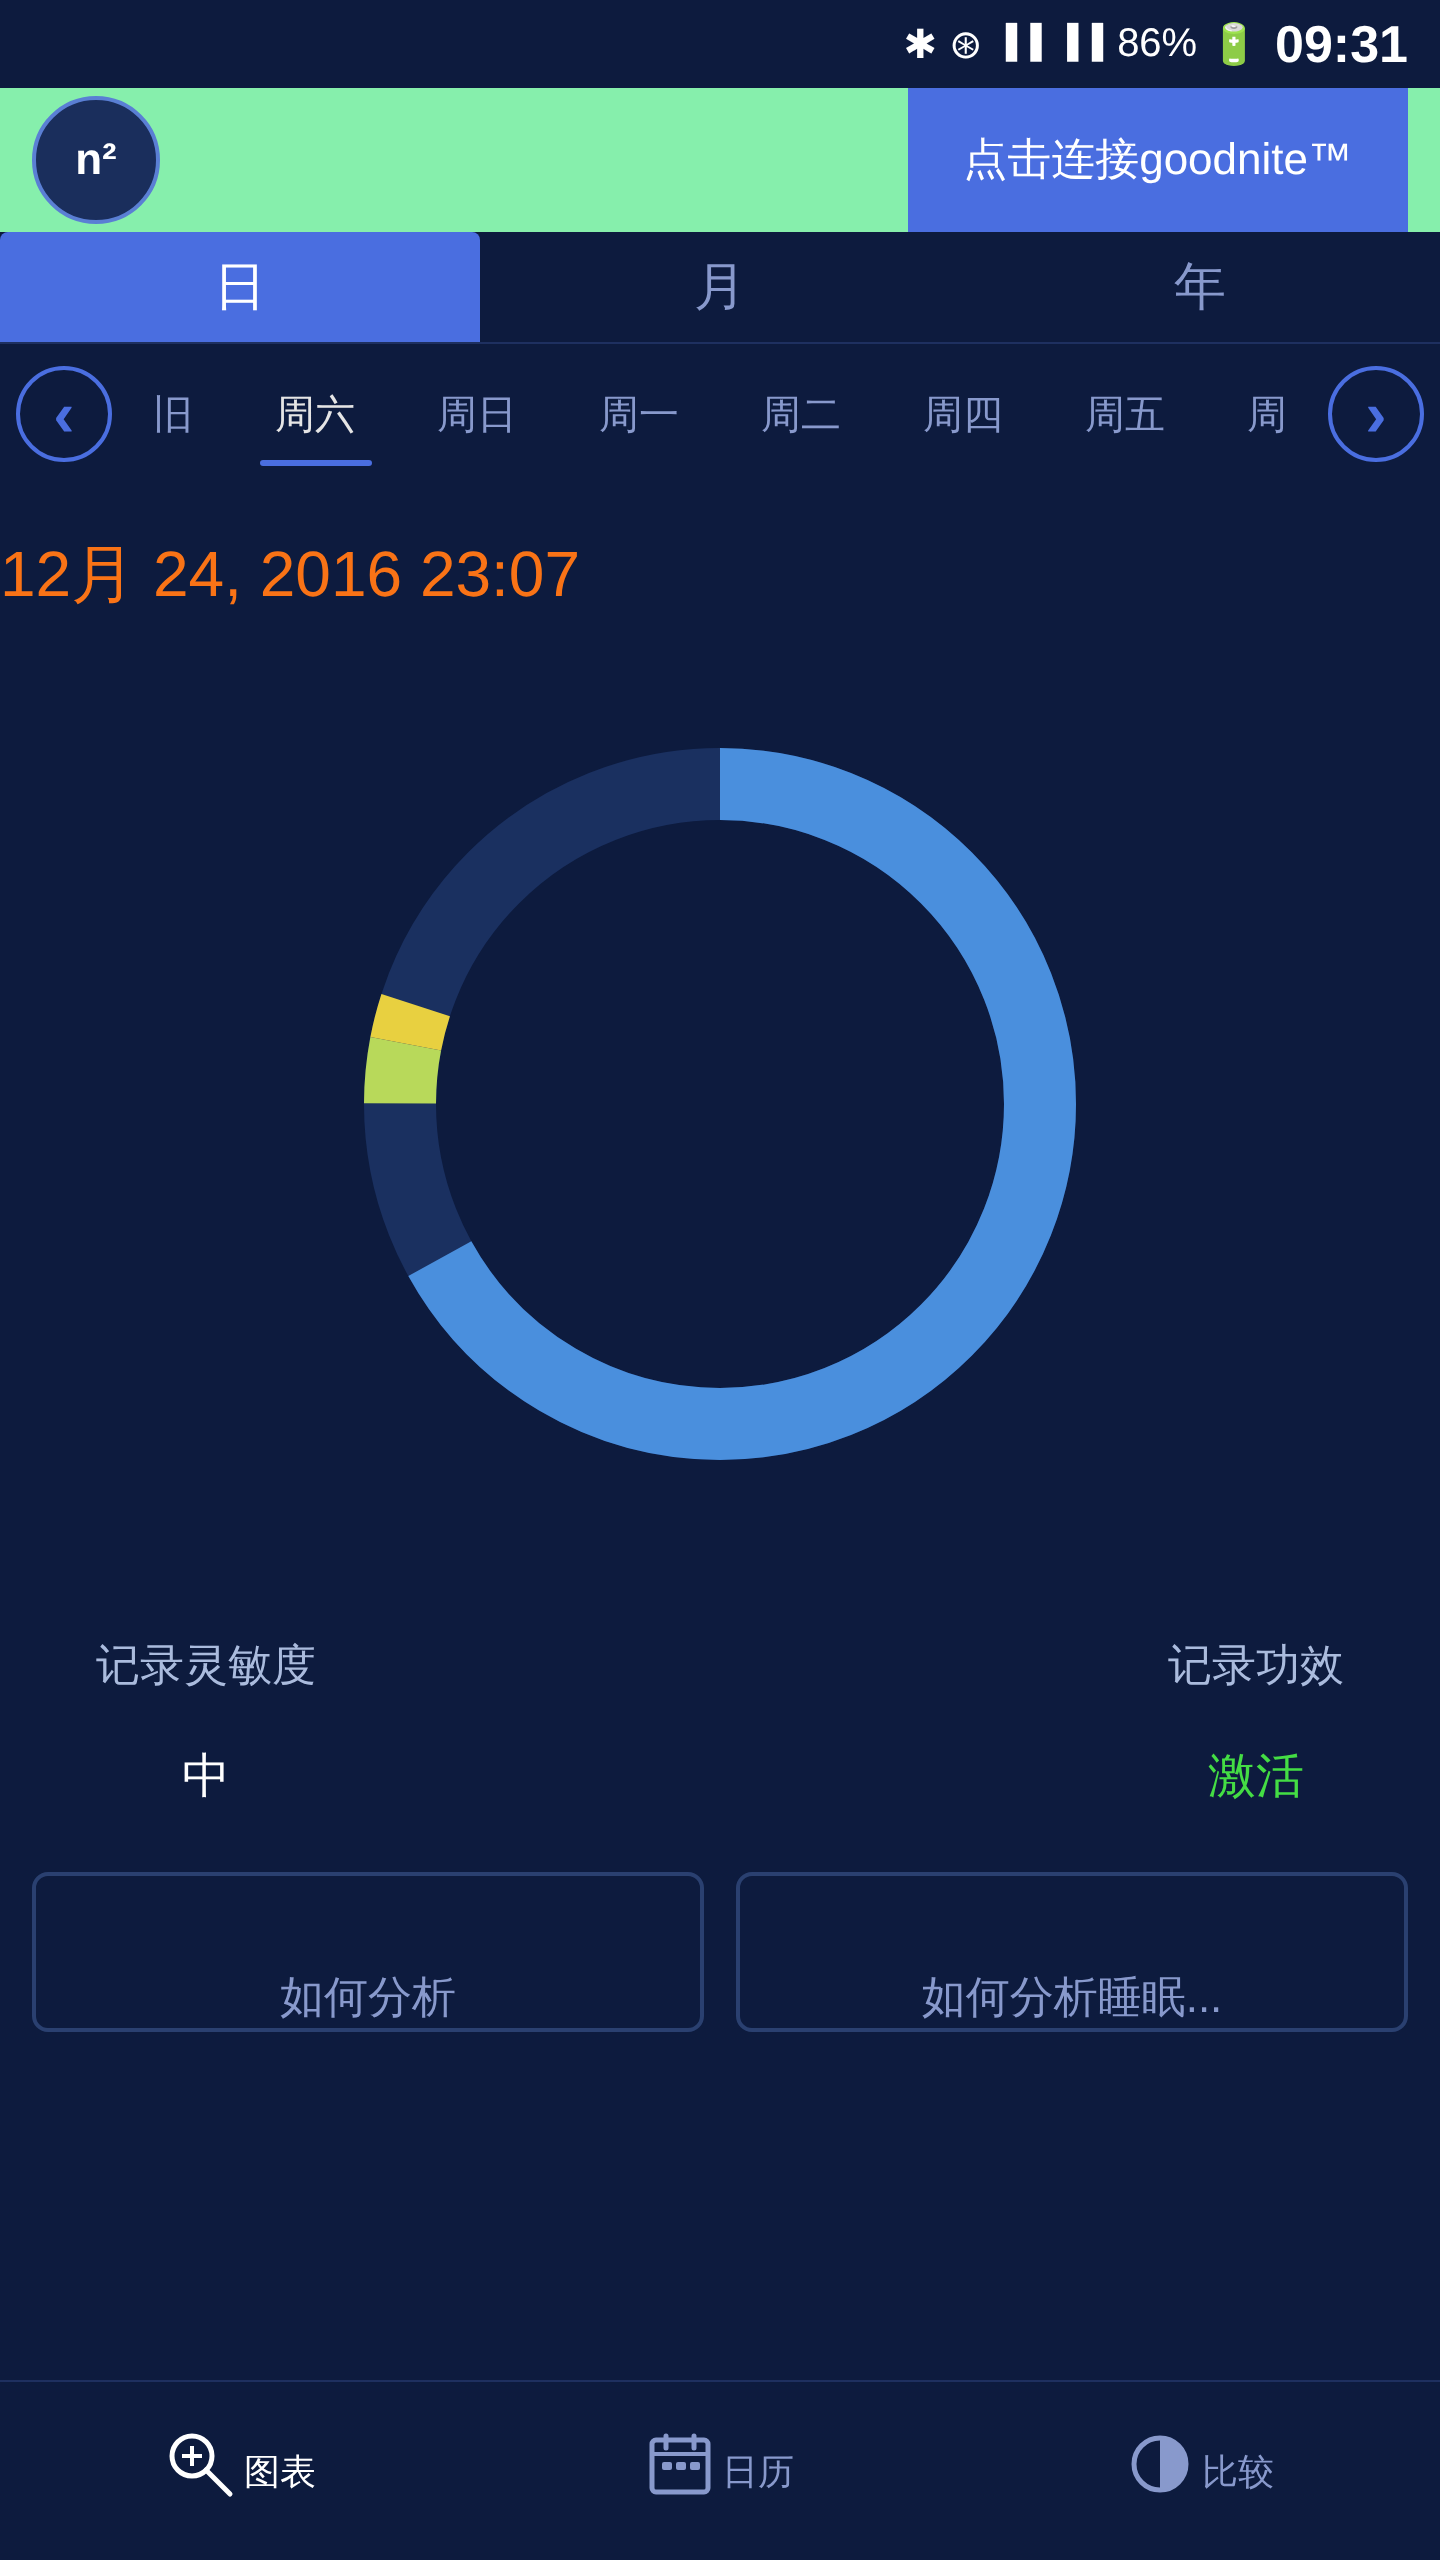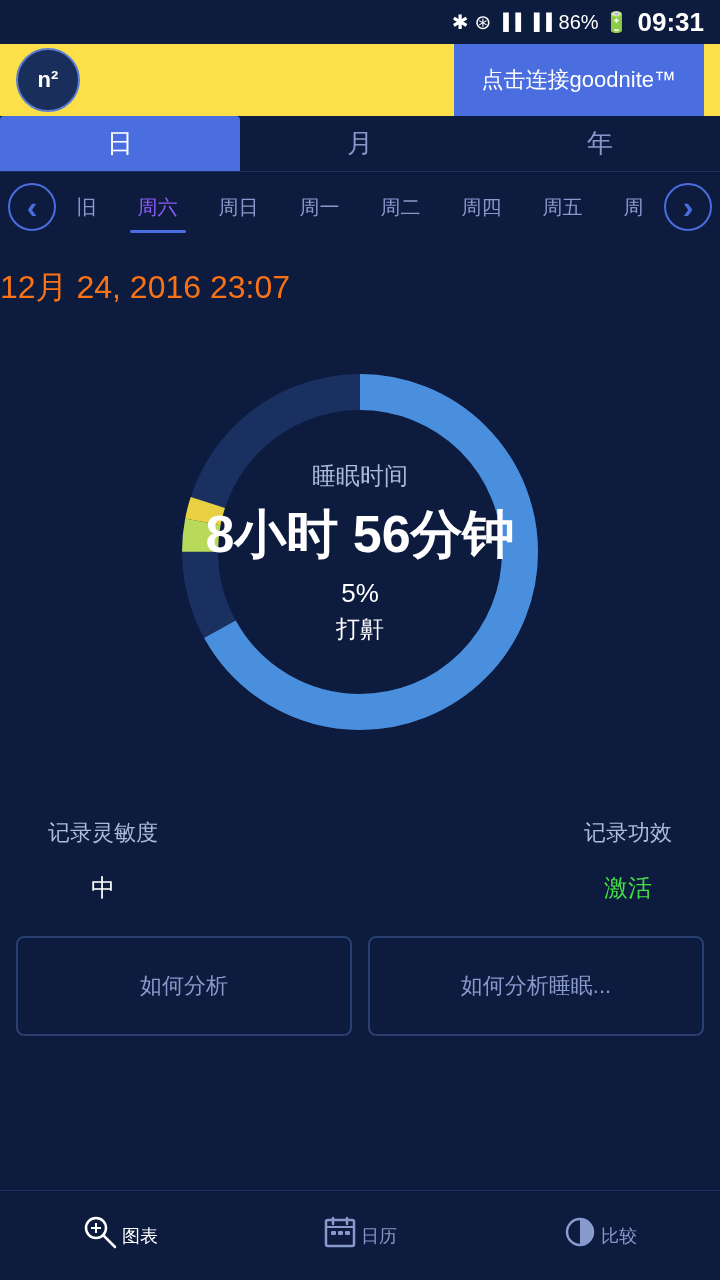--- a/index.html
+++ b/index.html
@@ -32,21 +32,21 @@
     .status-bar .time {
       font-size: 26px;
       font-weight: bold;
       color: white;
     }
 
     
     .header {
       width: 100%;
       height: 72px;
-      background: #fde047;
+      background: #86efac;
       display: flex;
       align-items: center;
       justify-content: space-between;
       padding: 0 16px;
     }
     .logo {
       width: 64px;
       height: 64px;
       border-radius: 50%;
       border: 2px solid #5a7fd4;
@@ -126,21 +126,21 @@
       display: flex;
       flex-direction: column;
       align-items: center;
       font-size: 20px;
       color: #8899cc;
       cursor: pointer;
       padding: 4px 8px;
       position: relative;
     }
     .week-day.active {
-      color: #8b5cf6;
+      color: #e5e5e5;
     }
     .week-day.active::after {
       content: '';
       position: absolute;
       bottom: -8px;
       left: 50%;
       transform: translateX(-50%);
       width: 100%;
       height: 3px;
       background: #4a6ee0;
@@ -228,25 +228,25 @@
     }
 
     
     .cards-row {
       display: flex;
       gap: 16px;
       padding: 16px 16px 0;
     }
     .card {
       flex: 1;
-      height: 100px;
+      height: 80px;
       border: 2px solid #2a4070;
       border-radius: 8px;
       display: flex;
-      align-items: center;
+      align-items: flex-end;
       justify-content: center;
       font-size: 22px;
       color: #8899cc;
       background: transparent;
     }
 
     
     .bottom-nav {
       position: fixed;
       bottom: 0;
@@ -360,26 +360,20 @@
     <svg viewBox="0 0 420 420">
 
       <circle cx="210" cy="210" r="160" fill="none" stroke="#1a3060" stroke-width="36"></circle>
 
       <circle cx="210" cy="210" r="160" fill="none" stroke="#4a8fdd" stroke-width="36" stroke-dasharray="924 1005" stroke-dashoffset="251" stroke-linecap="butt" transform="rotate(-90 210 210)"></circle>
 
       <circle cx="210" cy="210" r="160" fill="none" stroke="#b8d95a" stroke-width="36" stroke-dasharray="30 975" stroke-dashoffset="251" stroke-linecap="butt" transform="rotate(-90 210 210)"></circle>
 
       <circle cx="210" cy="210" r="160" fill="none" stroke="#e8d040" stroke-width="36" stroke-dasharray="20 985" stroke-dashoffset="221" stroke-linecap="butt" transform="rotate(-90 210 210)"></circle>
     </svg>
-    <div class="donut-center-text">
-      <div class="sleep-label">睡眠时间</div>
-      <div class="sleep-time">8小时 56分钟</div>
-      <div class="snore-percent">5%</div>
-      <div class="snore-label">打鼾</div>
-    </div>
   </div>
 </div>
 
 <div class="info-row">
   <div class="info-item">
     <div class="label">记录灵敏度</div>
     <div class="value">中</div>
   </div>
   <div class="info-item">
     <div class="label">记录功效</div>

